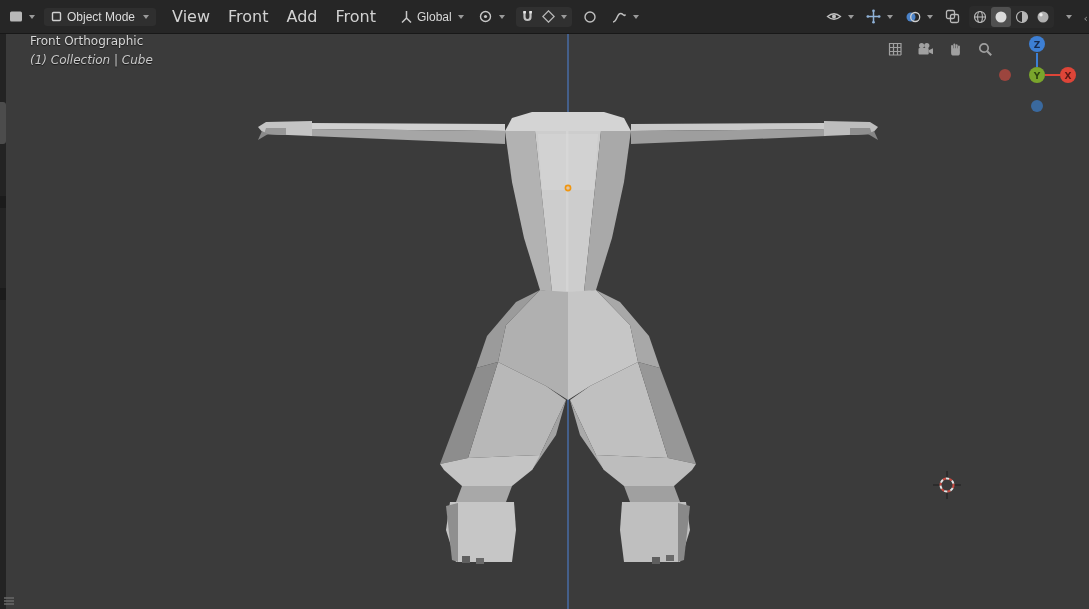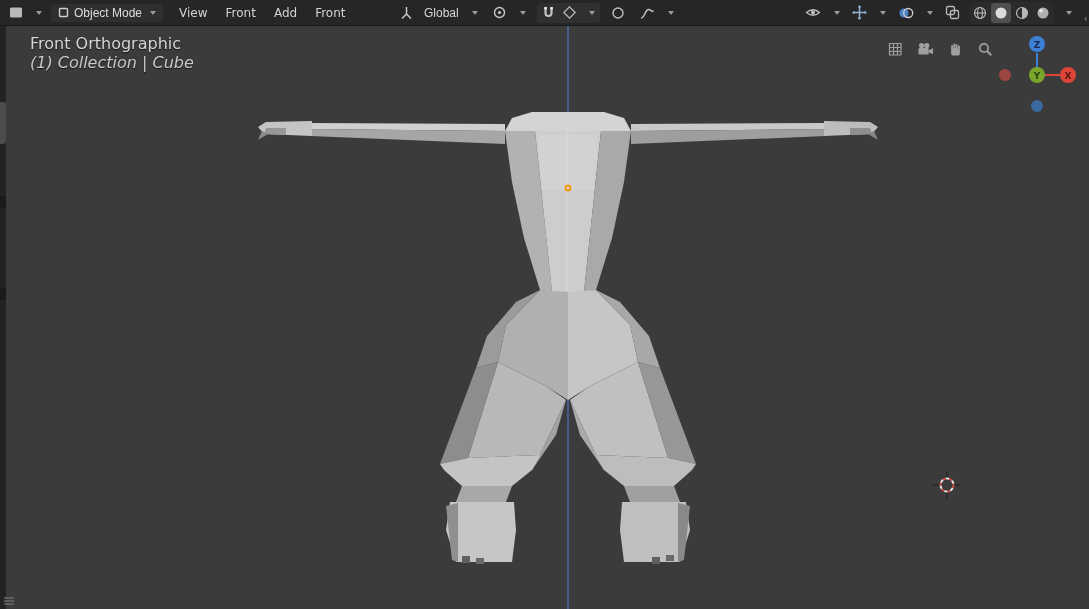--- a/index.html
+++ b/index.html
@@ -1,37 +1,37 @@
 <!DOCTYPE html>
 <html><head>
 <meta charset="utf-8">
 <style>
   html,body{margin:0;padding:0;background:#1a1a1a;}
   .stage{position:relative;width:1089px;height:609px;background:#3b3b3b;overflow:hidden;
          font-family:"DejaVu Sans","Liberation Sans",sans-serif;-webkit-font-smoothing:antialiased;}
   
-  .topbar{position:absolute;top:0;left:0;right:0;height:26px;background:#262626;border-bottom:1px solid #181818;
+  .topbar{position:absolute;top:0;left:0;right:0;height:34px;background:#262626;border-bottom:1px solid #181818;
           display:flex;align-items:center;padding:0 6px;box-sizing:border-box;z-index:10;}
   .hgroup{display:flex;align-items:center;gap:2px;height:100%;}
   .hgroup.center{position:absolute;left:396px;top:0;gap:8px;}
   .hgroup.right{position:absolute;right:14px;top:0;gap:6px;}
-  .hbtn{display:flex;align-items:center;gap:10px;background:none;border:none;padding:2px 3px;border-radius:3px;cursor:default;}
+  .hbtn{display:flex;align-items:center;gap:3px;background:none;border:none;padding:2px 3px;border-radius:3px;cursor:default;}
   .mode-dd{display:flex;align-items:center;gap:5px;background:#2f2f2f;border:none;border-radius:3px;
            padding:2px 7px;margin:0 6px 0 4px;color:#dcdcdc;font-size:12px;cursor:default;}
-  .menu{color:#d2d2d2;font-size:12px;padding:3px 8px;border-radius:3px;cursor:default;}
+  .menu{color:#d2d2d2;font-size:16px;padding:3px 8px;border-radius:3px;cursor:default;}
   .chev{display:inline-block;width:0;height:0;border-left:3.5px solid transparent;border-right:3.5px solid transparent;
         border-top:4px solid #9a9a9a;margin-left:3px;}
   .orient-label{color:#d8d8d8;font-size:12px;}
   .pill{display:flex;align-items:center;background:#303030;border-radius:4px;padding:1px 2px;gap:2px;}
   .shading-group{display:flex;align-items:center;background:#2b2b2b;border-radius:4px;padding:1px;gap:1px;}
   .shading-group .hbtn{padding:2px;border-radius:3px;}
   .shading-group .hbtn.active{background:#505050;}
   .overflow-arrow{position:absolute;right:1px;top:12px;color:#8f8f8f;font-size:11px;z-index:11;}
   
-  .vp-label{position:absolute;color:#d6d6d6;font-size:16px;text-shadow:0 1px 1px rgba(0,0,0,.65);z-index:5;}
+  .vp-label{position:absolute;color:#d6d6d6;font-size:12px;text-shadow:0 1px 1px rgba(0,0,0,.65);z-index:5;}
   .vp-label.sub{color:#c9c9c9;font-style:italic;}
   .nav-row{position:absolute;top:38px;left:884px;display:flex;gap:8px;z-index:5;}
   .vbtn{background:none;border:none;padding:0;width:22px;height:22px;display:flex;align-items:center;justify-content:center;cursor:default;}
   .gizmo-wrap{position:absolute;left:997px;top:32px;z-index:5;}
   .cursor-wrap{position:absolute;left:931px;top:469px;z-index:5;}
   .model-svg{position:absolute;left:0;top:0;z-index:2;}
   .left-strip{position:absolute;left:0;top:26px;bottom:0;width:6px;background:#232323;z-index:4;}
   .left-tab{position:absolute;left:0;top:76px;width:6px;height:42px;background:#4c4c4c;border-radius:0 3px 3px 0;}
   .left-mark{position:absolute;left:0;width:6px;height:12px;background:#1b1b1b;}
   .corner-icon{position:absolute;left:3px;bottom:3px;z-index:5;}

